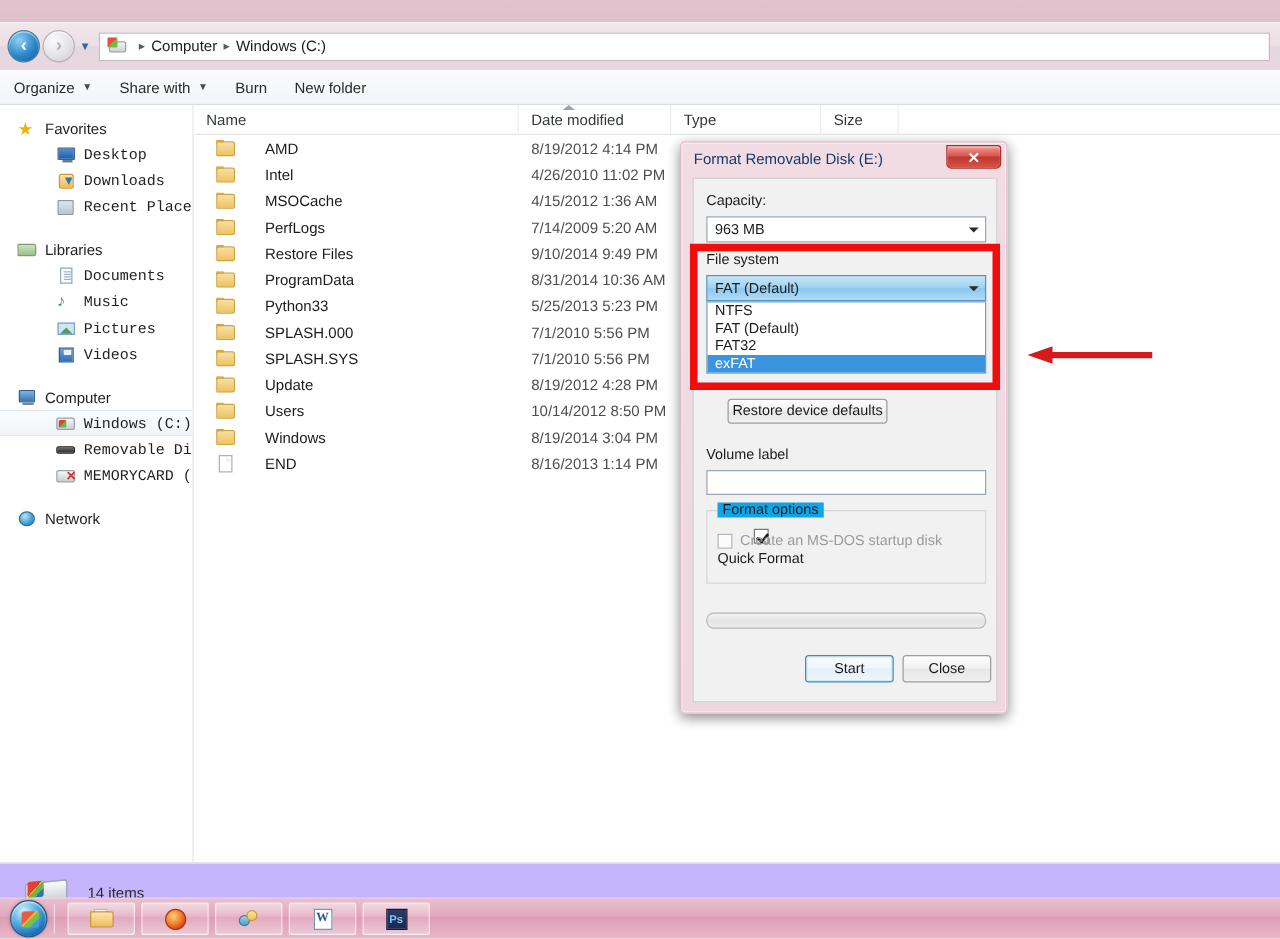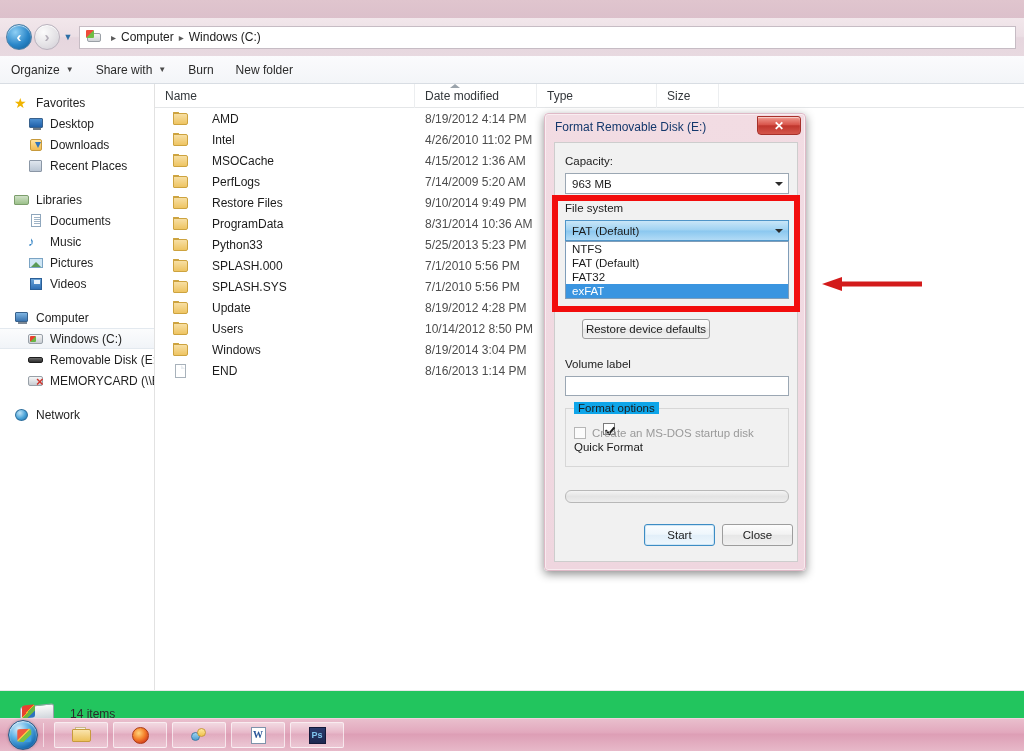--- a/index.html
+++ b/index.html
@@ -91,21 +91,21 @@
   }
   .navpane {
     width: 155px; height: 100%; background: #ffffff;
     border-right: 1px solid #e2e2e2; padding-top: 8px;
     font-size: 12px; color: #1f1f1f; overflow: hidden;
   }
   .nav-row {
     height: 21px; display: flex; align-items: center; gap: 6px;
     padding-left: 14px; white-space: nowrap;
   }
-  .nav-row.child { padding-left: 28px; }
+  .nav-row.child { padding-left: 45px; font-family: Liberation Mono, monospace; }
   .nav-row.selected {
     background: linear-gradient(180deg,#fbfcfd 0%, #f1f4f8 100%);
     border-top: 1px solid #e3e9ef; border-bottom: 1px solid #e3e9ef;
   }
   .nav-spacer { height: 13px; }
   .nav-ico { width: 16px; height: 16px; flex: none; position: relative; }
 
   
   .ico-star { color:#f0b400; font-size:14px; line-height:16px; text-align:center; }
   .ico-desktop { position:absolute; left:1px; top:2px; width:14px; height:10px; border-radius:1px;
@@ -184,21 +184,21 @@
   .f-file {
     position:absolute; left:2px; top:0px; width:11px; height:14px;
     background:#ffffff; border:1px solid #a8b2bb;
   }
   .f-file:after{content:"";position:absolute;right:0;top:0;width:0;height:0;
       border-left:4px solid #e9edf1;border-top:4px solid transparent;}
 
   
   .statusbar {
     position: absolute; left:0; top: 672px; width: 1024px; height: 46px;
-    background: #22c55e; border-top: 1px solid #e8e8e8;
+    background: #c4b5fd; border-top: 1px solid #e8e8e8;
     display: flex; align-items: center; padding-left: 18px; gap: 14px;
   }
   .status-drive-ico { width: 38px; height: 30px; position: relative; flex:none; }
   .status-drive-ico .body {
     position:absolute; left:2px; top:6px; width:34px; height:18px; border-radius:3px;
     background: linear-gradient(180deg,#fbfbfb 0%, #c8ced5 100%); border:1px solid #9aa2aa;
     transform: skewY(-6deg);
   }
   .status-drive-ico .wf {
     position:absolute; left:4px; top:6px; width:13px; height:13px;

